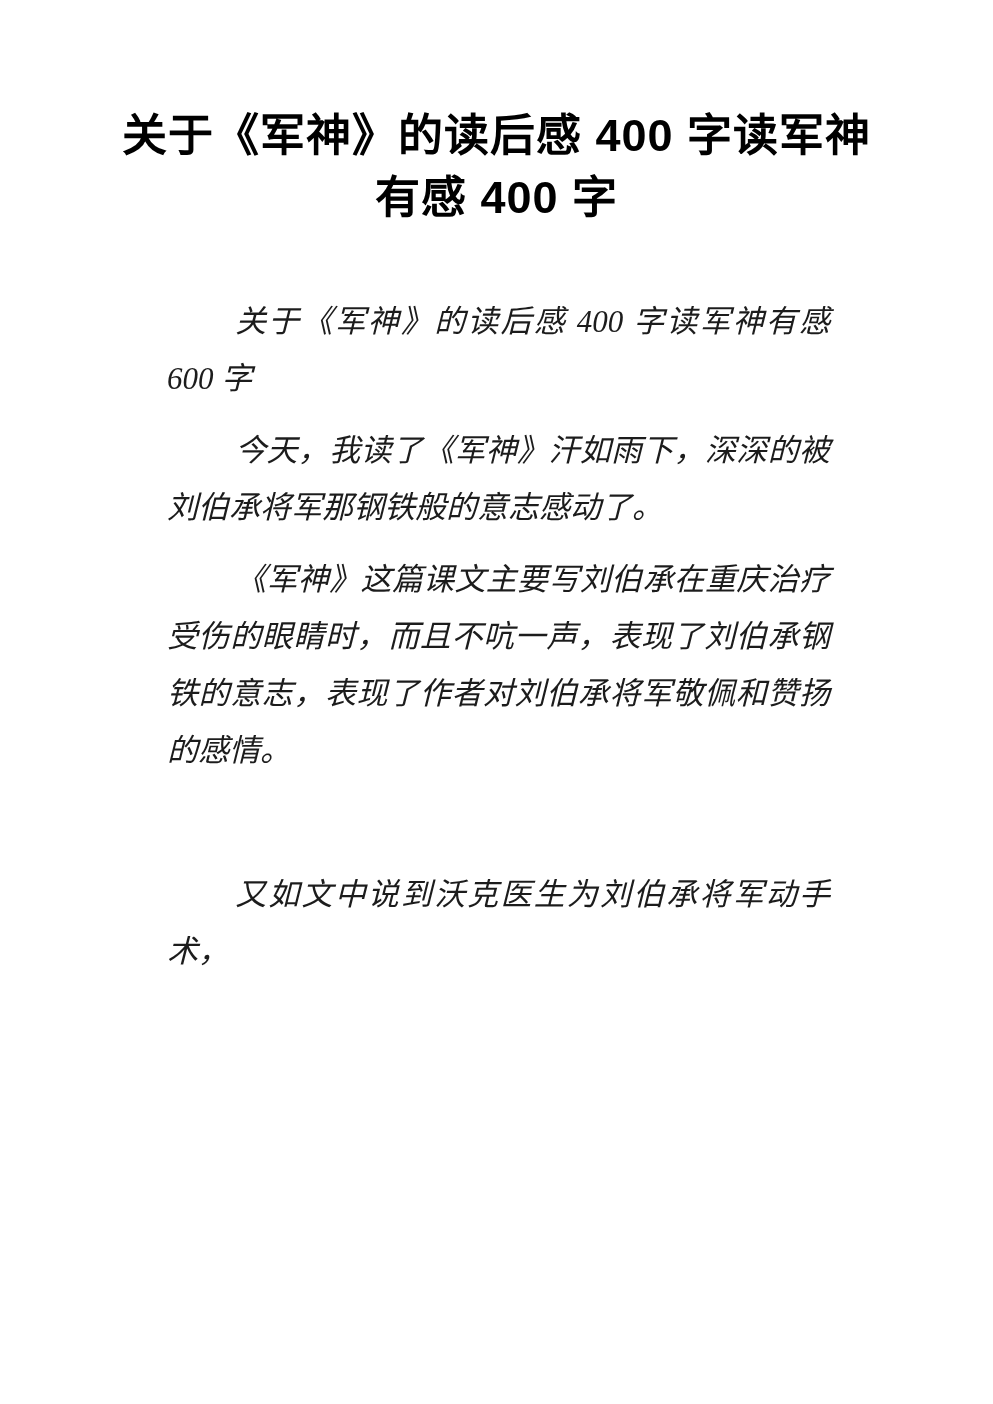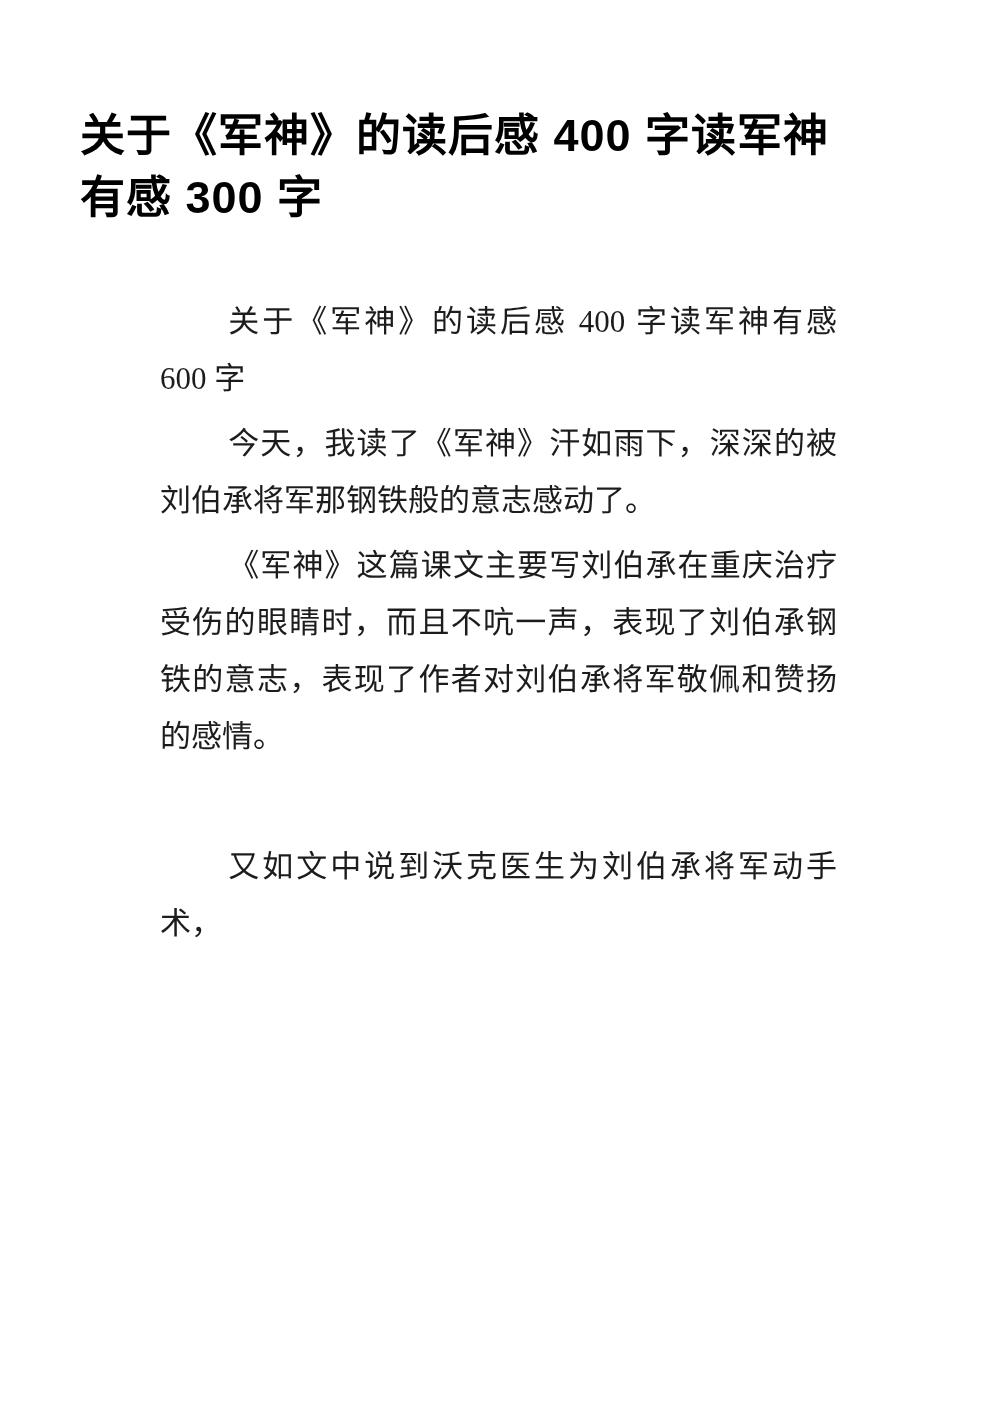--- a/index.html
+++ b/index.html
@@ -11,56 +11,57 @@
     position: relative;
     width: 993px;
     height: 1404px;
     margin: 0 auto;
     background: #ffffff;
     overflow: hidden;
   }
   .doc-title {
     margin: 0;
     padding: 105px 80px 0 80px;
-    text-align: left;
+    text-align: center;
     font-family: "Liberation Sans", "DejaVu Sans", sans-serif;
     font-weight: 700;
     font-size: 45px;
     line-height: 62px;
     color: #000000;
     letter-spacing: 1px;
   }
   .doc-title .title-line {
     display: block;
   }
   .doc-body {
     margin: 64px 148px 0 152px;
     font-family: "Liberation Serif", "DejaVu Serif", serif;
     font-size: 31px;
     line-height: 57px;
     color: #1c1c1c;
     text-align: justify;
     overflow-wrap: break-word;
   }
   .doc-body p {
-    margin: 8px;
+    margin: 15px;
     text-indent: 2.2em;
+    font-style: italic;
   }
   .doc-body p:empty {
     min-height: 57px;
   }
 </style>
 </head>
 <body>
 
 <div class="page">
 
   <h1 class="doc-title">
     <span class="title-line">关于《军神》的读后感 400 字读军神</span>
-    <span class="title-line">有感 300 字</span>
+    <span class="title-line">有感 400 字</span>
   </h1>
 
   <div class="doc-body">
     <p>关于《军神》的读后感 400 字读军神有感 600 字</p>
     <p>今天，我读了《军神》汗如雨下，深深的被刘伯承将军那钢铁般的意志感动了。</p>
     <p>《军神》这篇课文主要写刘伯承在重庆治疗受伤的眼睛时，而且不吭一声，表现了刘伯承钢铁的意志，表现了作者对刘伯承将军敬佩和赞扬的感情。</p>
     <p></p>
     <p>又如文中说到沃克医生为刘伯承将军动手术，</p>
   </div>
 

